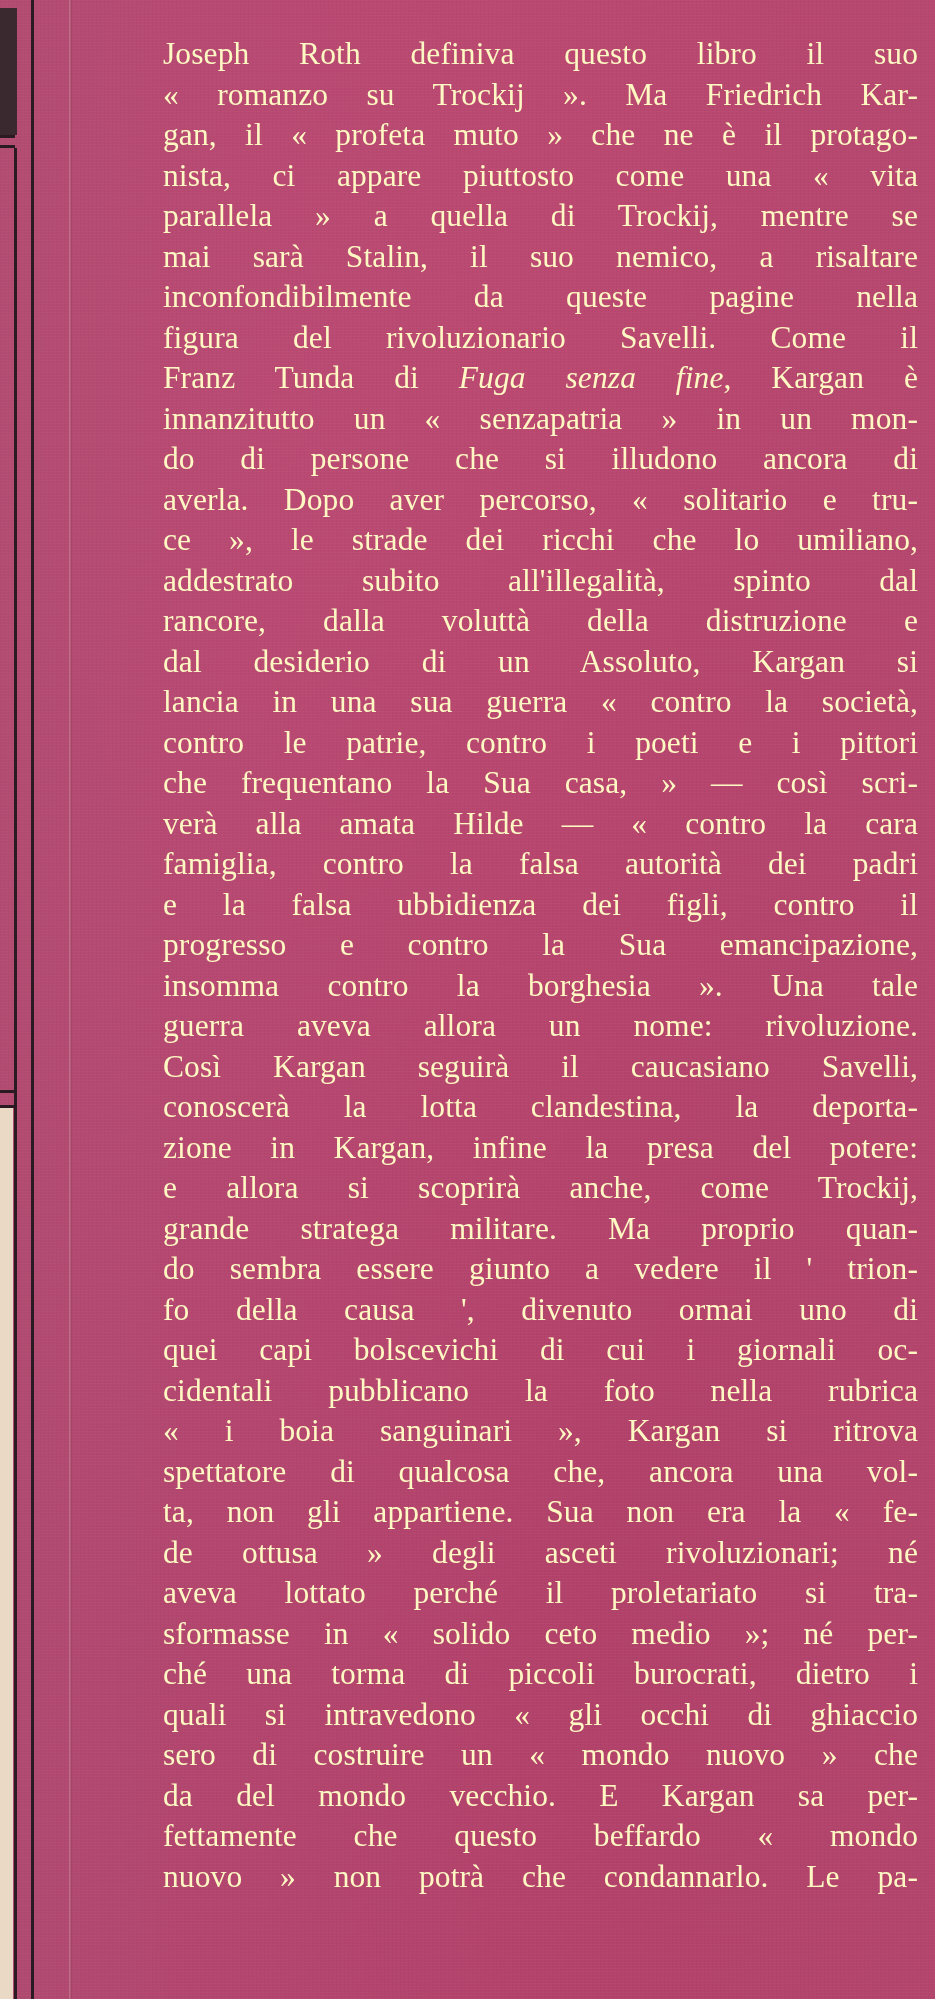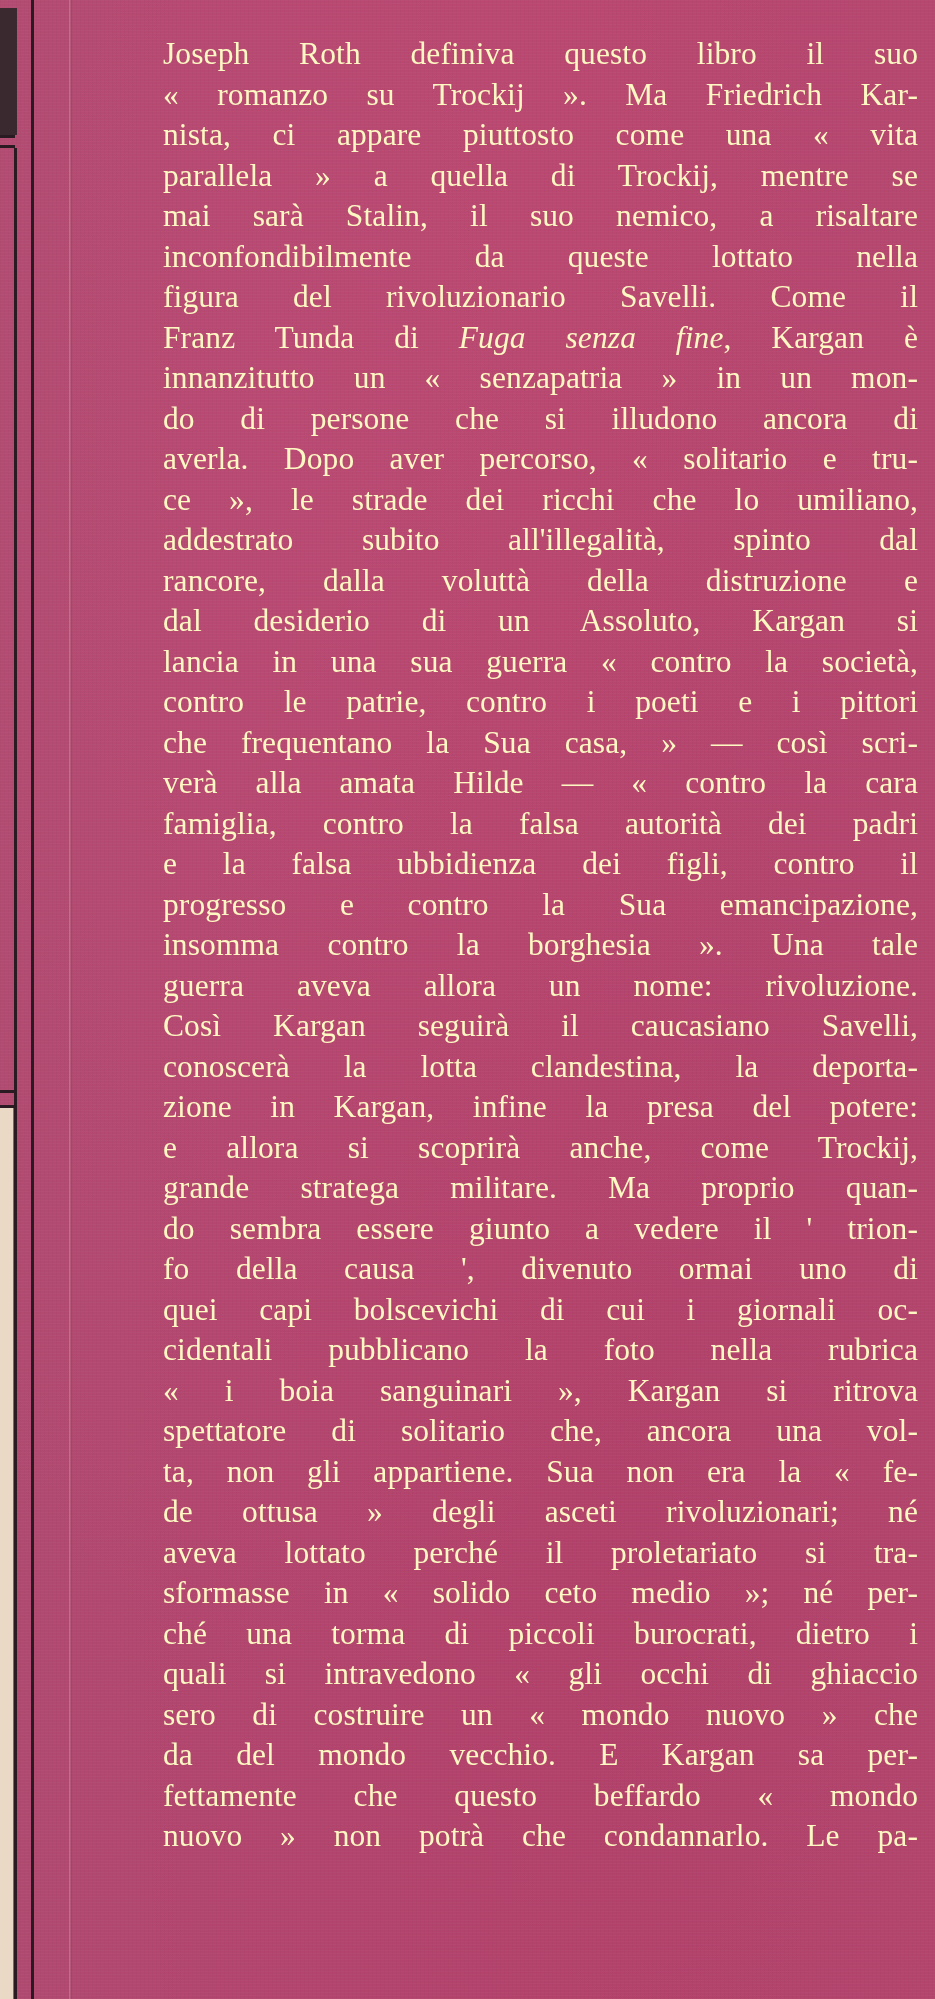--- a/index.html
+++ b/index.html
@@ -103,24 +103,25 @@
 <div class="h-rule" style="top:1090px"></div>
 <div class="h-rule" style="top:1105px"></div>
 <div class="cream-strip"></div>
 <div class="v-rule inner"></div>
 <div class="v-rule outer"></div>
 <div class="spine-crease"></div>
 
 <div class="blurb">
   <span class="line">Joseph Roth definiva questo libro il suo</span>
   <span class="line">« romanzo su Trockij ». Ma Friedrich Kar-</span>
+  <span class="line">gan, il « profeta muto » che ne è il protago-</span>
   <span class="line">nista, ci appare piuttosto come una « vita</span>
   <span class="line">parallela » a quella di Trockij, mentre se</span>
   <span class="line">mai sarà Stalin, il suo nemico, a risaltare</span>
-  <span class="line">inconfondibilmente da queste lottato nella</span>
+  <span class="line">inconfondibilmente da queste pagine nella</span>
   <span class="line">figura del rivoluzionario Savelli. Come il</span>
   <span class="line"><span>Franz Tunda di </span><em>Fuga senza fine</em><span>, Kargan è</span></span>
   <span class="line">innanzitutto un « senzapatria » in un mon-</span>
   <span class="line">do di persone che si illudono ancora di</span>
   <span class="line">averla. Dopo aver percorso, « solitario e tru-</span>
   <span class="line">ce », le strade dei ricchi che lo umiliano,</span>
   <span class="line">addestrato subito all'illegalità, spinto dal</span>
   <span class="line">rancore, dalla voluttà della distruzione e</span>
   <span class="line">dal desiderio di un Assoluto, Kargan si</span>
   <span class="line">lancia in una sua guerra « contro la società,</span>
@@ -135,21 +136,21 @@
   <span class="line">Così Kargan seguirà il caucasiano Savelli,</span>
   <span class="line">conoscerà la lotta clandestina, la deporta-</span>
   <span class="line">zione in Kargan, infine la presa del potere:</span>
   <span class="line">e allora si scoprirà anche, come Trockij,</span>
   <span class="line">grande stratega militare. Ma proprio quan-</span>
   <span class="line">do sembra essere giunto a vedere il ' trion-</span>
   <span class="line">fo della causa ', divenuto ormai uno di</span>
   <span class="line">quei capi bolscevichi di cui i giornali oc-</span>
   <span class="line">cidentali pubblicano la foto nella rubrica</span>
   <span class="line">« i boia sanguinari », Kargan si ritrova</span>
-  <span class="line">spettatore di solitario che, ancora una vol-</span>
+  <span class="line">spettatore di qualcosa che, ancora una vol-</span>
   <span class="line">ta, non gli appartiene. Sua non era la « fe-</span>
   <span class="line">de ottusa » degli asceti rivoluzionari; né</span>
   <span class="line">aveva lottato perché il proletariato si tra-</span>
   <span class="line">sformasse in « solido ceto medio »; né per-</span>
   <span class="line">ché una torma di piccoli burocrati, dietro i</span>
   <span class="line">quali si intravedono « gli occhi di ghiaccio</span>
   <span class="line">sero di costruire un « mondo nuovo » che</span>
   <span class="line">da del mondo vecchio. E Kargan sa per-</span>
   <span class="line">fettamente che questo beffardo « mondo</span>
   <span class="line">nuovo » non potrà che condannarlo. Le pa-</span>

